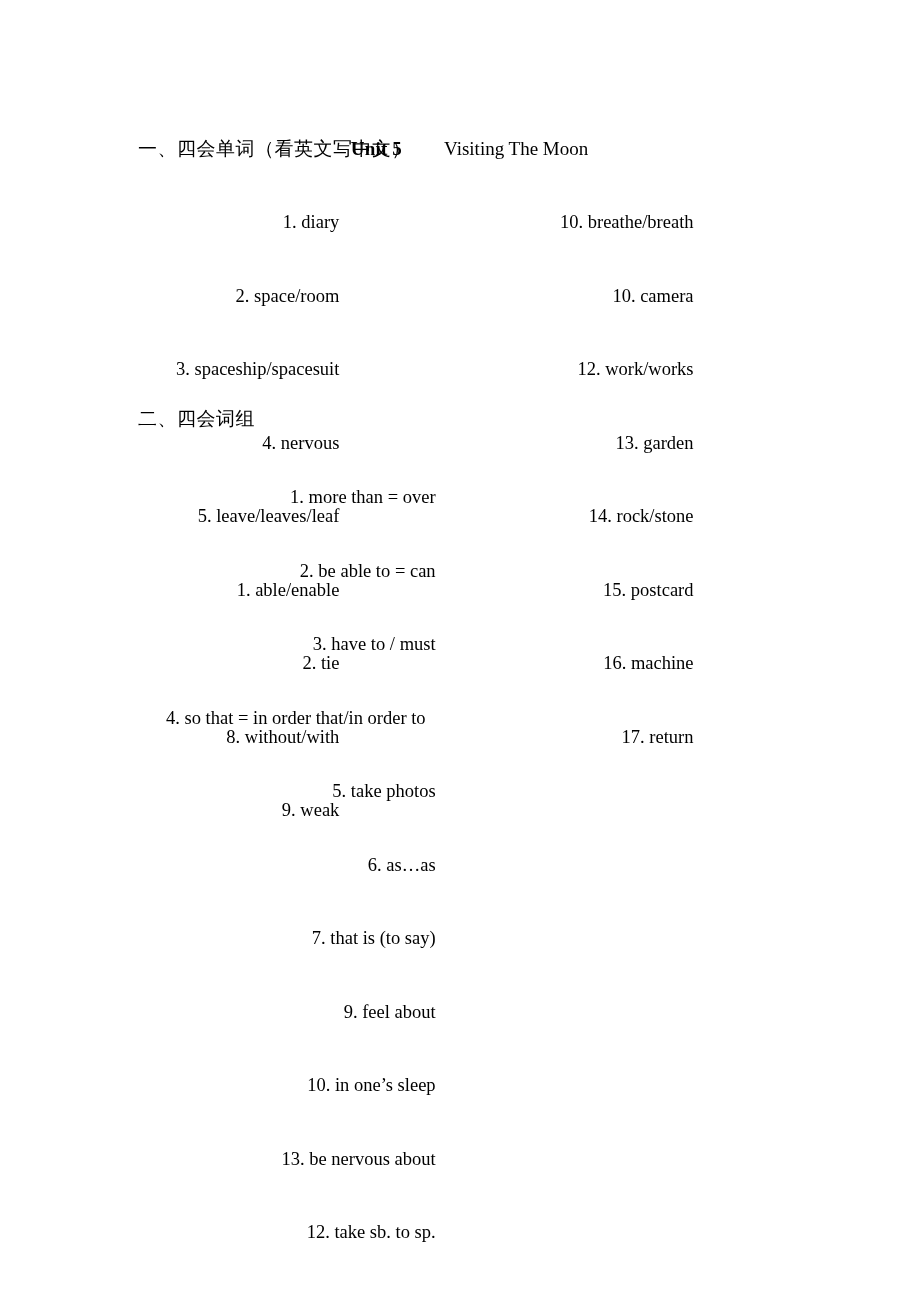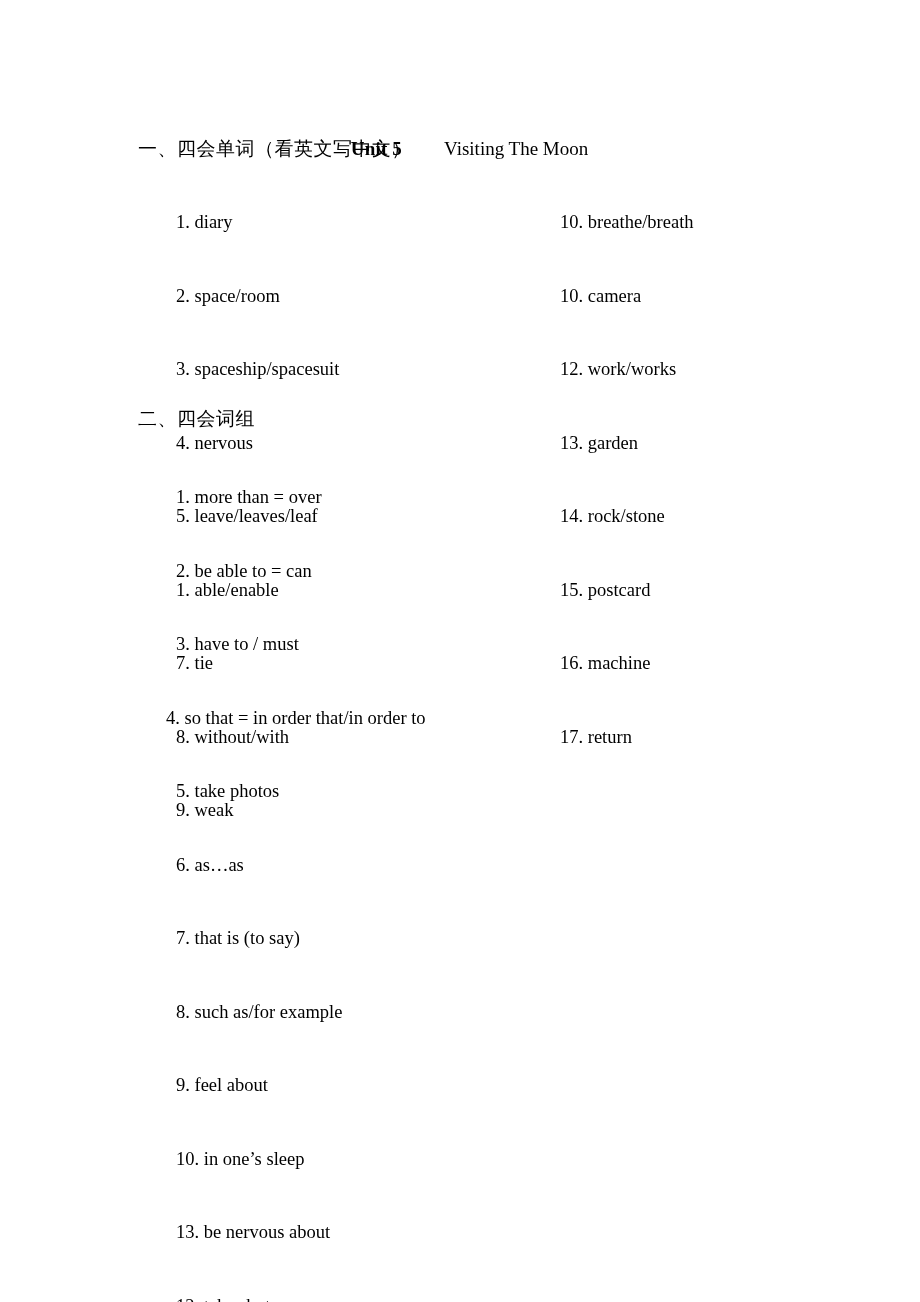--- a/index.html
+++ b/index.html
@@ -63,20 +63,21 @@
   
   .list {
     position: absolute;
     font-size: 18.5px;
     line-height: 24.5px;
     white-space: pre;
   }
   .list .item {
     display: block;
     height: 24.5px;
+    text-align: right;
   }
 
   #words-left  { left: 176px; top: 161px; }
   #words-right { left: 512px; top: 161px; margin-left: 48px; }
   #phrases     { left: 176px; top: 436px; }
 
   
   #phrases .item.shift-left {
     position: relative;
     left: -10px;
@@ -93,21 +94,21 @@
 
   <div class="section-heading" id="heading-1">一、四会单词（看英文写中文）</div>
 
   <div class="list" id="words-left">
     <span class="item">1. diary</span>
     <span class="item">2. space/room</span>
     <span class="item">3. spaceship/spacesuit</span>
     <span class="item">4. nervous</span>
     <span class="item">5. leave/leaves/leaf</span>
     <span class="item">1. able/enable</span>
-    <span class="item">7. tie</span>
+    <span class="item">2. tie</span>
     <span class="item">8. without/with</span>
     <span class="item">9. weak</span>
   </div>
 
   <div class="list" id="words-right">
     <span class="item">10. breathe/breath</span>
     <span class="item">10. camera</span>
     <span class="item">12. work/works</span>
     <span class="item">13. garden</span>
     <span class="item">14. rock/stone</span>
@@ -119,21 +120,20 @@
   <div class="section-heading" id="heading-2">二、四会词组</div>
 
   <div class="list" id="phrases">
     <span class="item">1. more than = over</span>
     <span class="item">2. be able to = can</span>
     <span class="item">3. have to / must</span>
     <span class="item shift-left">4. so that = in order that/in order to</span>
     <span class="item">5. take photos</span>
     <span class="item">6. as…as</span>
     <span class="item">7. that is (to say)</span>
-    <span class="item">8. such as/for example</span>
     <span class="item">9. feel about</span>
     <span class="item">10. in one’s sleep</span>
     <span class="item">13. be nervous about</span>
     <span class="item">12. take sb. to sp.</span>
     
     
     
     
     
     

